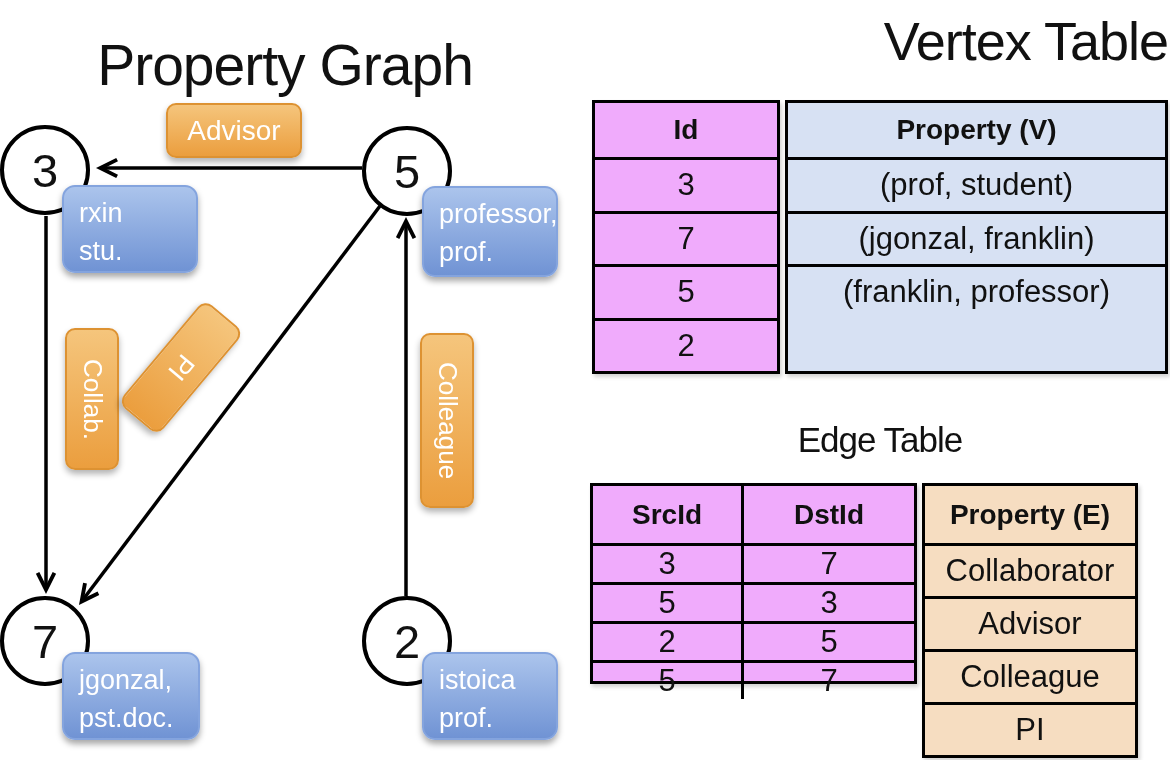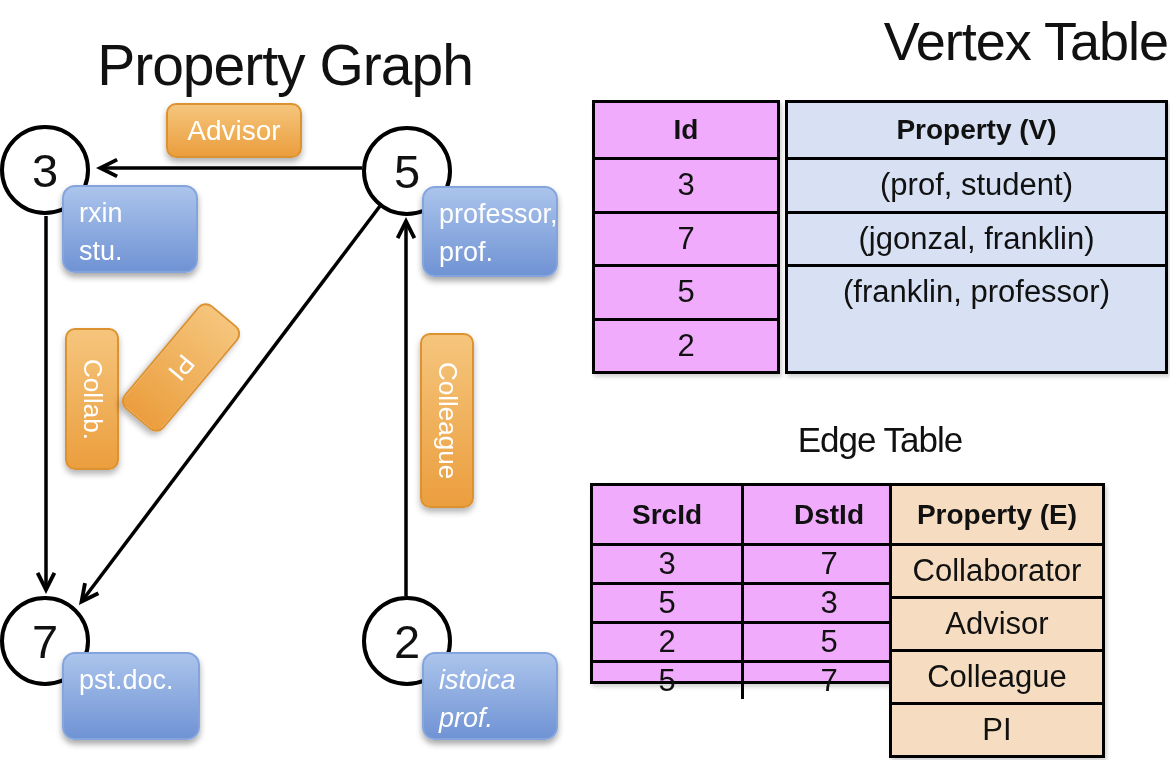--- a/index.html
+++ b/index.html
@@ -54,21 +54,21 @@
   
   #vt-id,#vt-prop{grid-template-rows:54px repeat(4,1fr);}
   #vt-id{left:592px;top:100px;width:188px;height:274px;}
   #vt-prop{left:785px;top:100px;width:383px;height:274px;background:var(--vertex-fill,#d7e1f3);}
   #vt-id .cell + .cell,#vt-prop .cell + .cell{border-top:3px solid #000;}
   
   #et-ids{left:590px;top:483px;width:327px;height:201px;grid-template-columns:148px 1fr;grid-template-rows:57px repeat(4,1fr);}
   #et-ids .cell{border-top:3px solid #000;}
   #et-ids .r0{border-top:none;}
   #et-ids .c1{border-left:3px solid #000;}
-  #et-prop{left:889px;top:483px;width:216px;height:275px;background:var(--edge-fill,#f6ddc1);grid-template-rows:57px repeat(4,1fr);}
+  #et-prop{left:922px;top:483px;width:216px;height:275px;background:var(--edge-fill,#f6ddc1);grid-template-rows:57px repeat(4,1fr);}
   #et-prop .cell + .cell{border-top:3px solid #000;}
 </style>
 </head>
 <body>
 
 <div id="stage" style="--ink: #111111; --blue-box-top: #abc4ec; --blue-box-bottom: #7093d4; --blue-box-border: #84a4de; --orange-top: #f5c57c; --orange-bottom: #eb9e3e; --orange-border: #dd9232; --vertex-fill: #d7e1f3; --edge-fill: #f6ddc1;">
 
   <div class="title" id="graph-title">Property Graph</div>
   <div class="title" id="vertex-title">Vertex Table</div>
   <div class="title" id="edge-title">Edge Table</div>
@@ -100,23 +100,24 @@
 
   <div class="vprop" style="left:62px;top:185px;width:136px;height:88px;">
     <div>rxin</div>
     <div>stu.</div>
   </div>
   <div class="vprop" style="left:422px;top:186px;width:136px;height:91px;">
     <div>professor,</div>
     <div>prof.</div>
   </div>
   <div class="vprop" style="left:62px;top:652px;width:138px;height:88px;">
+    <div>jgonzal,</div>
     <div>pst.doc.</div>
   </div>
-  <div class="vprop" style="left:422px;top:652px;width:136px;height:88px;font-style:italic;">
+  <div class="vprop" style="left:422px;top:652px;width:136px;height:88px;">
     <div>istoica</div>
     <div>prof.</div>
   </div>
 
   <div class="elabel" id="elabel-advisor" style="left:166px;top:103px;width:136px;height:55px;">Advisor</div>
   <div class="elabel vert" id="elabel-collab" style="left:65px;top:328px;width:54px;height:142px;">Collab.</div>
   <div class="elabel vert" id="elabel-pi" style="left:155px;top:300px;width:52px;height:135px;">PI</div>
   <div class="elabel vert" id="elabel-colleague" style="left:420px;top:333px;width:54px;height:175px;">Colleague</div>
 
   <div class="subtable" id="vt-id">

